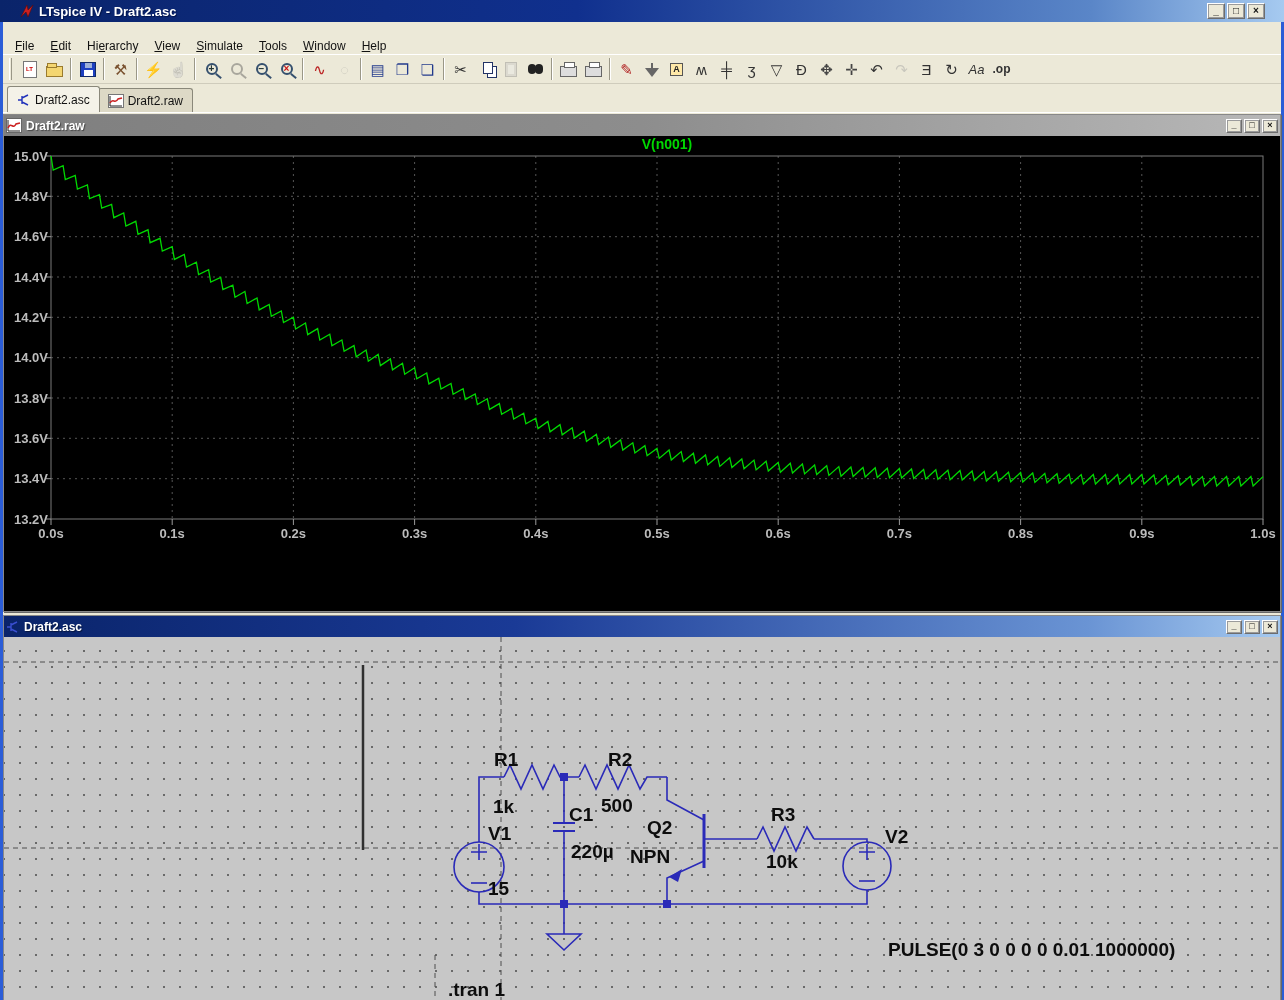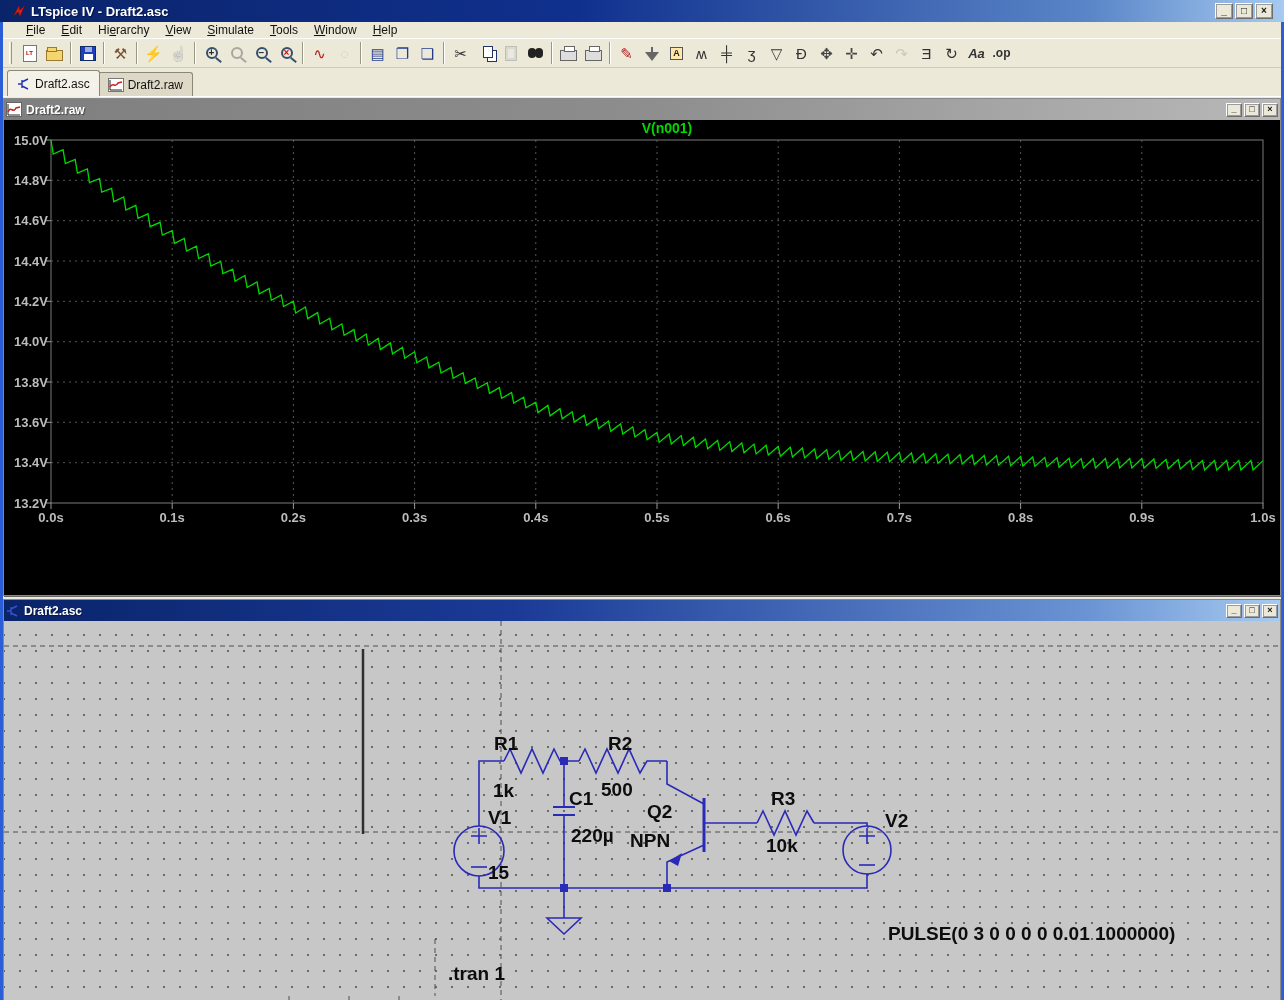--- a/index.html
+++ b/index.html
@@ -1,35 +1,35 @@
 <!DOCTYPE html>
 <html><head>
 <meta charset="utf-8">
 <style>
   * { margin:0; padding:0; box-sizing:border-box; }
   html,body { width:1284px; height:1000px; overflow:hidden; }
   body { font-family:"Liberation Sans", sans-serif; background:#2b5dd7; }
   .app { width:1284px; height:1000px; display:flex; flex-direction:column; }
   
   .titlebar { height:22px; background:linear-gradient(90deg,#0a246a 0%,#10308e 45%,#5a86c8 85%,#a6caf0 100%);
-    display:flex; align-items:center; padding:0 11px; flex:0 0 auto; }
+    display:flex; align-items:center; padding:0 19px; flex:0 0 auto; }
   .titlebar .ttext { color:#fff; font-weight:bold; font-size:13px; margin-left:4px; flex:1;
     text-shadow:1px 1px 1px #00124a; white-space:nowrap; }
   .winbtns { display:flex; gap:2px; }
   .winbtn { width:18px; height:16px; background:#ece9d8; border:1px solid #fff;
     border-right-color:#6d6d6d; border-bottom-color:#6d6d6d; box-shadow:0 0 0 1px #9b9b9b inset;
     font-size:10px; font-weight:bold; color:#111; display:flex; align-items:center; justify-content:center;
     line-height:1; }
   .appicon { width:16px; height:16px; display:block; }
   
   .frame { border-left:3px solid #2b5dd7; border-right:3px solid #2b5dd7; border-bottom:3px solid #2b5dd7;
     background:#ece9d8; flex:1; display:flex; flex-direction:column; }
   
-  .menubar { height:16px; display:flex; padding-left:15px; background:#ece9d8;
-    font-size:12px; color:#111; flex:0 0 auto; }
+  .menubar { height:16px; display:flex; padding-left:4px; background:#ece9d8;
+    font-size:12px; color:#111; flex:0 0 auto;margin-top:16px; }
   .menu-item { padding:0 8px; height:16px; line-height:16px; white-space:nowrap; }
   
   .toolbar { height:30px; display:flex; align-items:center; padding-left:6px; background:#ece9d8;
     border-top:1px solid #fff; border-bottom:1px solid #cfccbc; flex:0 0 auto; }
   .grip { width:3px; height:22px; border-left:1px solid #fff; border-right:1px solid #9a9787; margin-right:5px; }
   .tbtn { width:25px; height:24px; display:flex; align-items:center; justify-content:center;
     font-size:15px; line-height:1; }
   .tbtn.disabled { opacity:.42; filter:grayscale(1); }
   .tsep { width:2px; height:22px; border-left:1px solid #9a9787; border-right:1px solid #fff; margin:0 3px; }
   .doc { width:14px; height:17px; background:#fff; border:1px solid #777; font-size:6px; color:#c00;
@@ -225,21 +225,21 @@
         <span class="tbtn disabled">
           <span style="color: rgb(153, 153, 153);">↷</span>
         </span>
         <span class="tbtn">
           <span style="color: rgb(51, 51, 51);">Ǝ</span>
         </span>
         <span class="tbtn">
           <span style="color: rgb(51, 51, 51);">↻</span>
         </span>
         <span class="tbtn">
-          <span style="color: rgb(51, 51, 51); font-style: italic; font-size: 13px; font-weight: bold;">Aa</span>
+          <span style="color: rgb(51, 51, 51); font-style: italic; font-size: 13px; font-weight: normal;">Aa</span>
         </span>
         <span class="tbtn">
           <span style="color: rgb(51, 51, 51); font-size: 12px; font-weight: bold;">.op</span>
         </span>
       </div>
 
     <div class="tabbar">
       <div class="tab active">
         <svg width="14" height="14" viewBox="0 0 14 14">
           <path d="M1,7 H5 M5,3 V11 M5,5 L11,2 M5,9 L11,12" stroke="#2233bb" stroke-width="1.4" fill="none"></path>

